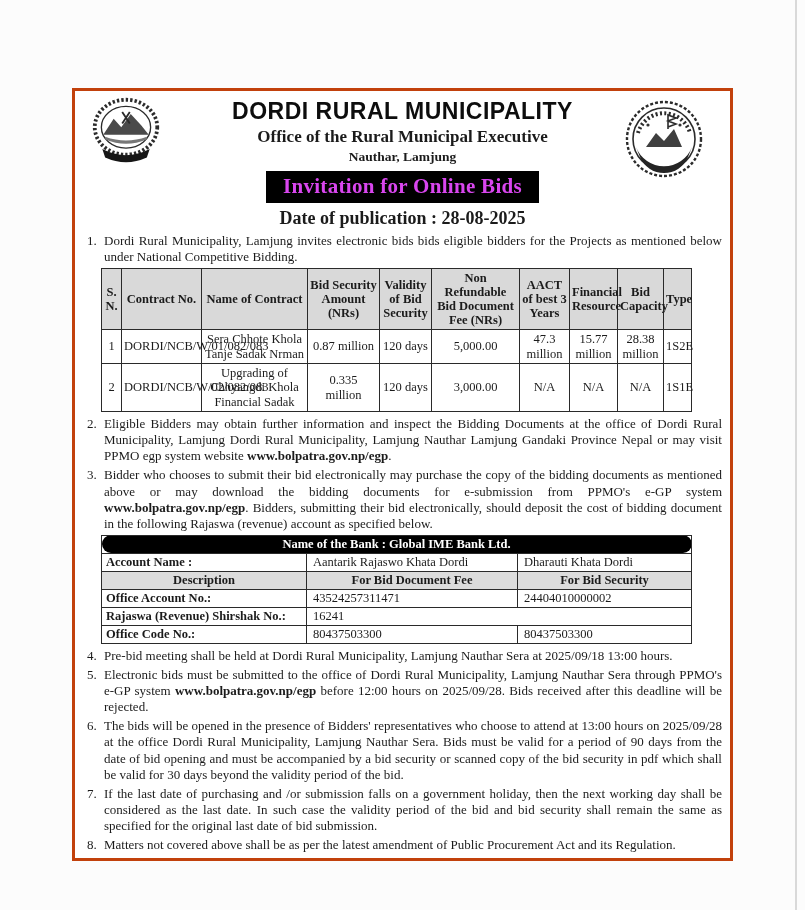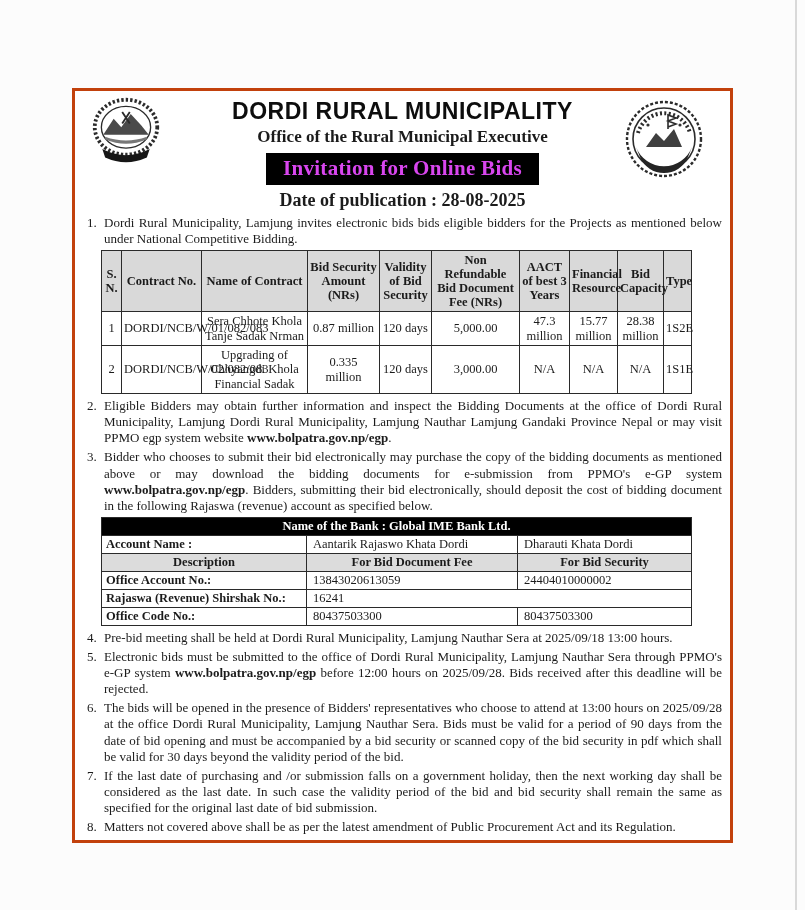--- a/index.html
+++ b/index.html
@@ -26,21 +26,21 @@
   .item .txt{flex:1;text-align:justify;}
   .blink{font-weight:bold;}
   
   table{border-collapse:collapse;margin:3px 0 4px 26px;width:590px;table-layout:fixed;
         font-size:12.5px;}
   th,td{border:1px solid #2a2a2a;padding:2px 2px;vertical-align:middle;}
   .bid-table th{background:#d9d9d9;font-weight:bold;text-align:center;line-height:1.12;}
   .bid-table td{text-align:center;line-height:1.15;}
   
   .bank-table .bank-title{background:#000;color:#fff;font-weight:bold;text-align:center;
-      padding:1px 2px;}
+      padding:1px 2px;border-radius:9px;}
   .bank-table th{background:#dcdcdc;font-weight:bold;text-align:center;padding:1px 2px;}
   .bank-table td{padding:1px 6px;text-align:left;line-height:1.2;}
   .bank-table td.lbl{font-weight:bold;padding-left:4px;}
   svg .ink{stroke:#2b2b2b;fill:none;}
 </style>
 </head>
 <body>
 
 <div class="canvas">
   <div class="edge-line"></div>
@@ -61,20 +61,21 @@
         <circle class="ink" cx="40" cy="40" r="31" stroke-width="1.6"></circle>
         <path class="ink" d="M14,34 A27,27 0 0 1 66,34" stroke-width="4" stroke-dasharray="2 2.4"></path>
         <path d="M22,48 L32,34 L40,42 L50,30 L58,48 Z" fill="#3f3f3f"></path>
         <path class="ink" d="M44,30 L44,16 L52,19 L44,22 L52,25 L44,28" stroke-width="1.6"></path>
         <path d="M12,48 A30,30 0 0 0 68,48 L64,58 A26,26 0 0 1 16,58 Z" fill="#242424"></path>
         <circle cx="24" cy="26" r="1.6" fill="#333"></circle>
         <circle cx="56" cy="26" r="1.6" fill="#333"></circle>
       </svg>
       <div class="muni-title">DORDI RURAL MUNICIPALITY</div>
       <div class="office-sub">Office of the Rural Municipal Executive</div>
+      <div class="loc-line">Nauthar, Lamjung</div>
       <div><span class="banner">Invitation for Online Bids</span></div>
       <div class="pubdate">Date of publication : 28-08-2025</div>
     </div>
 
     <div class="items">
 
       <div class="item">
         <span class="num">1.</span>
         <div class="txt"><span>Dordi Rural Municipality, Lamjung invites electronic bids bids eligible bidders for the Projects as mentioned below under National Competitive Bidding.</span></div>
       </div>
@@ -157,21 +158,21 @@
           <td>Aantarik Rajaswo Khata Dordi</td>
           <td>Dharauti Khata Dordi</td>
         </tr>
         <tr>
           <th>Description</th>
           <th>For Bid Document Fee</th>
           <th>For Bid Security</th>
         </tr>
         <tr>
           <td class="lbl">Office Account No.:</td>
-          <td>13843020613059</td>
+          <td>43524257311471</td>
           <td>24404010000002</td>
         </tr>
         <tr>
           <td class="lbl">Rajaswa (Revenue) Shirshak No.:</td>
           <td colspan="2">16241</td>
         </tr>
         <tr>
           <td class="lbl">Office Code No.:</td>
           <td>80437503300</td>
           <td>80437503300</td>

